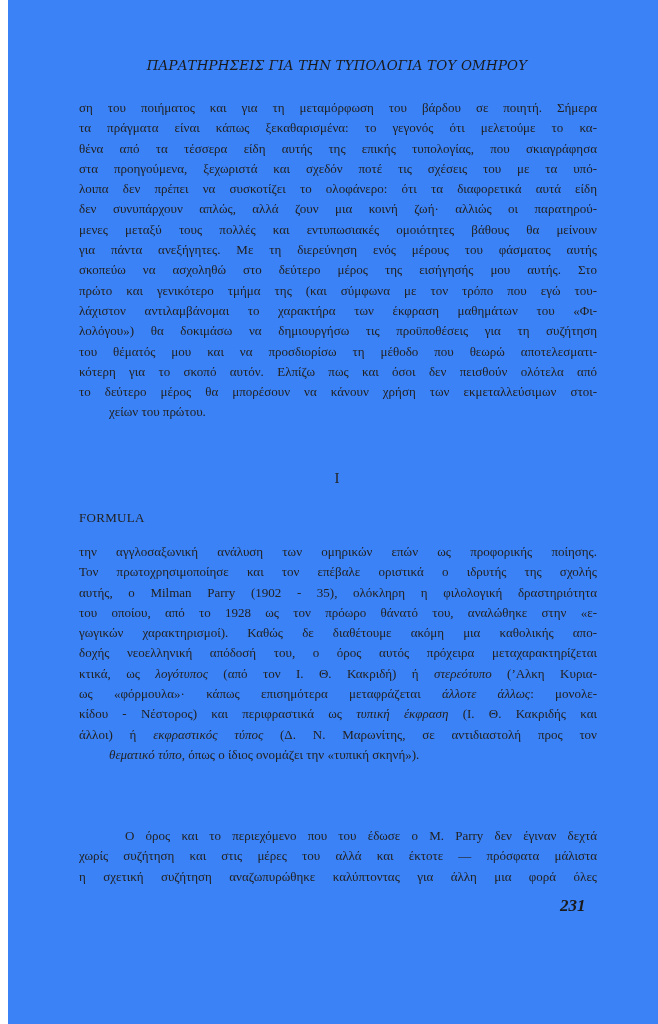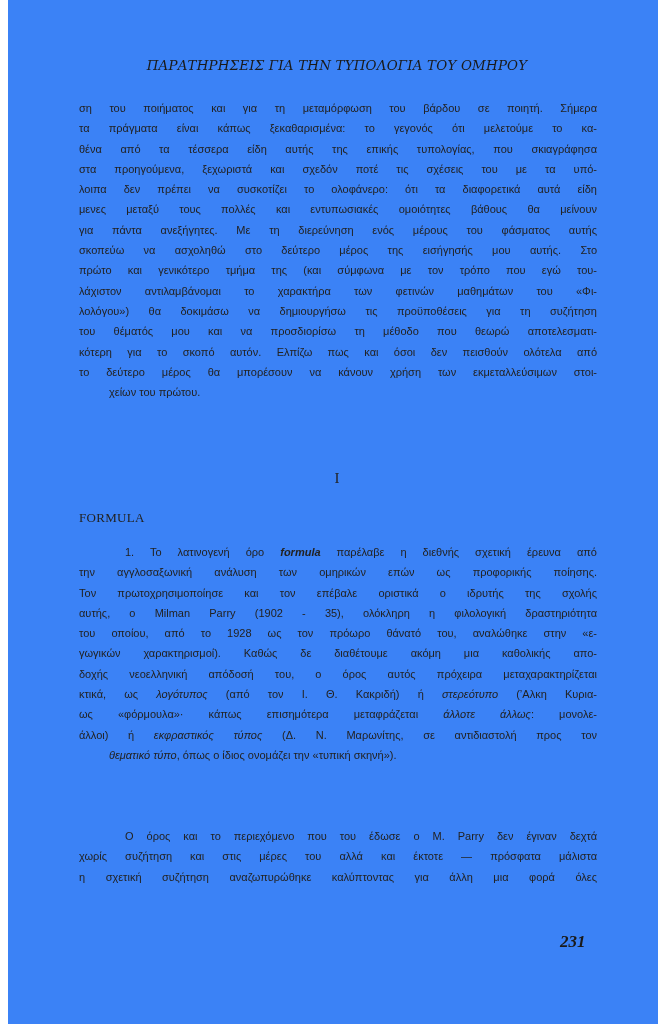--- a/index.html
+++ b/index.html
@@ -5,83 +5,84 @@
   html, body { margin: 0; padding: 0; background: #ffffff; }
   body { width: 658px; height: 1024px; position: relative; overflow: hidden; }
   .page { position: absolute; left: 8px; top: 0; width: 658px; height: 1024px; background: #3b82f6; }
   .running-head {
     position: absolute; left: 0; width: 658px; top: 58px; text-align: center;
     font-family: "DejaVu Serif", serif; font-style: italic; font-size: 13.4px;
     color: #1a1a1a; letter-spacing: 0.2px;
   }
   .body-block {
     position: absolute; left: 71px; width: 518px;
-    font-family: Liberation Sans, sans-serif; font-size: 11px; color: #222;
+    font-family: Liberation Serif, serif; font-size: 13px; color: #222;
   }
   .line {
     display: block; height: 20.3px; line-height: 20.3px; white-space: nowrap;
     text-align: justify; text-align-last: justify; overflow: visible;
   }
   .line.last { text-align-last: left; margin-left: 30px; }
   .line.indent { padding-left: 46px; }
   .section-numeral {
     position: absolute; left: 0; width: 658px; top: 470px; text-align: center;
     font-family: "Liberation Serif", serif; font-size: 15px; color: #222;
   }
   .section-heading {
     position: absolute; left: 71px; top: 510px;
     font-family: "Liberation Serif", serif; font-size: 13px; color: #222; letter-spacing: 0.3px;
   }
   .page-number {
     position: absolute; left: 552px; top: 896px;
     font-family: "Liberation Serif", serif; font-style: italic; font-weight: bold;
-    font-size: 17px; color: #1a1a1a; margin-top: 36px;
+    font-size: 17px; color: #1a1a1a;
   }
   em { font-style: italic; }
   b.it { font-style: italic; font-weight: bold; }
 </style>
 </head>
 <body>
 
 <div class="page">
 
   <div class="running-head">ΠΑΡΑΤΗΡΗΣΕΙΣ ΓΙΑ ΤΗΝ ΤΥΠΟΛΟΓΙΑ ΤΟΥ ΟΜΗΡΟΥ</div>
 
   <div class="body-block" id="p1" style="top:98px;">
       <span class="line">ση του ποιήματος και για τη μεταμόρφωση του βάρδου σε ποιητή. Σήμερα</span>
       <span class="line">τα πράγματα είναι κάπως ξεκαθαρισμένα: το γεγονός ότι μελετούμε το κα-</span>
       <span class="line">θένα από τα τέσσερα είδη αυτής της επικής τυπολογίας, που σκιαγράφησα</span>
       <span class="line">στα προηγούμενα, ξεχωριστά και σχεδόν ποτέ τις σχέσεις του με τα υπό-</span>
       <span class="line">λοιπα δεν πρέπει να συσκοτίζει το ολοφάνερο: ότι τα διαφορετικά αυτά είδη</span>
+      <span class="line">δεν συνυπάρχουν απλώς, αλλά ζουν μια κοινή ζωή· αλλιώς οι παρατηρού-</span>
       <span class="line">μενες μεταξύ τους πολλές και εντυπωσιακές ομοιότητες βάθους θα μείνουν</span>
       <span class="line">για πάντα ανεξήγητες. Με τη διερεύνηση ενός μέρους του φάσματος αυτής</span>
       <span class="line">σκοπεύω να ασχοληθώ στο δεύτερο μέρος της εισήγησής μου αυτής. Στο</span>
       <span class="line">πρώτο και γενικότερο τμήμα της (και σύμφωνα με τον τρόπο που εγώ του-</span>
-      <span class="line">λάχιστον αντιλαμβάνομαι το χαρακτήρα των φετινών μαθημάτων του «Φι-</span>
+      <span class="line">λάχιστον αντιλαμβάνομαι το χαρακτήρα των έκφραση μαθημάτων του «Φι-</span>
       <span class="line">λολόγου») θα δοκιμάσω να δημιουργήσω τις προϋποθέσεις για τη συζήτηση</span>
       <span class="line">του θέματός μου και να προσδιορίσω τη μέθοδο που θεωρώ αποτελεσματι-</span>
       <span class="line">κότερη για το σκοπό αυτόν. Ελπίζω πως και όσοι δεν πεισθούν ολότελα από</span>
       <span class="line">το δεύτερο μέρος θα μπορέσουν να κάνουν χρήση των εκμεταλλεύσιμων στοι-</span>
       <span class="line last">χείων του πρώτου.</span>
     </div>
 
   <div class="section-numeral">I</div>
 
   <div class="section-heading">FORMULA</div>
 
   <div class="body-block" id="p2" style="top:542px;">
-      <span class="line indent"><span>1. Το λατινογενή όρο </span><b class="it">formula</b><span> παρέλαβε η διεθνής σχετική έρευνα από</span></span>
       <span class="line"><span>την αγγλοσαξωνική ανάλυση των ομηρικών επών ως προφορικής ποίησης.</span></span>
       <span class="line"><span>Τον πρωτοχρησιμοποίησε και τον επέβαλε οριστικά ο ιδρυτής της σχολής</span></span>
       <span class="line"><span>αυτής, ο Milman Parry (1902 - 35), ολόκληρη η φιλολογική δραστηριότητα</span></span>
       <span class="line"><span>του οποίου, από το 1928 ως τον πρόωρο θάνατό του, αναλώθηκε στην «ε-</span></span>
       <span class="line"><span>γωγικών χαρακτηρισμοί). Καθώς δε διαθέτουμε ακόμη μια καθολικής απο-</span></span>
       <span class="line"><span>δοχής νεοελληνική απόδοσή του, ο όρος αυτός πρόχειρα μεταχαρακτηρίζεται</span></span>
       <span class="line"><span>κτικά, ως </span><em>λογότυπος</em><span> (από τον Ι. Θ. Κακριδή) ή </span><em>στερεότυπο</em><span> (’Αλκη Κυρια-</span></span>
       <span class="line"><span>ως «φόρμουλα»· κάπως επισημότερα μεταφράζεται </span><em>άλλοτε άλλως</em><span>: μονολε-</span></span>
+      <span class="line"><span>κίδου - Νέστορος) και περιφραστικά ως </span><em>τυπική έκφραση</em><span> (Ι. Θ. Κακριδής και</span></span>
       <span class="line"><span>άλλοι) ή </span><em>εκφραστικός τύπος</em><span> (Δ. Ν. Μαρωνίτης, σε αντιδιαστολή προς τον</span></span>
       <span class="line last"><em>θεματικό τύπο</em><span>, όπως ο ίδιος ονομάζει την «τυπική σκηνή»).</span></span>
     </div>
 
   <div class="body-block" id="p3" style="top:826px;">
       <span class="line indent">Ο όρος και το περιεχόμενο που του έδωσε ο M. Parry δεν έγιναν δεχτά</span>
       <span class="line">χωρίς συζήτηση και στις μέρες του αλλά και έκτοτε — πρόσφατα μάλιστα</span>
       <span class="line">η σχετική συζήτηση αναζωπυρώθηκε καλύπτοντας για άλλη μια φορά όλες</span>
     </div>
 

